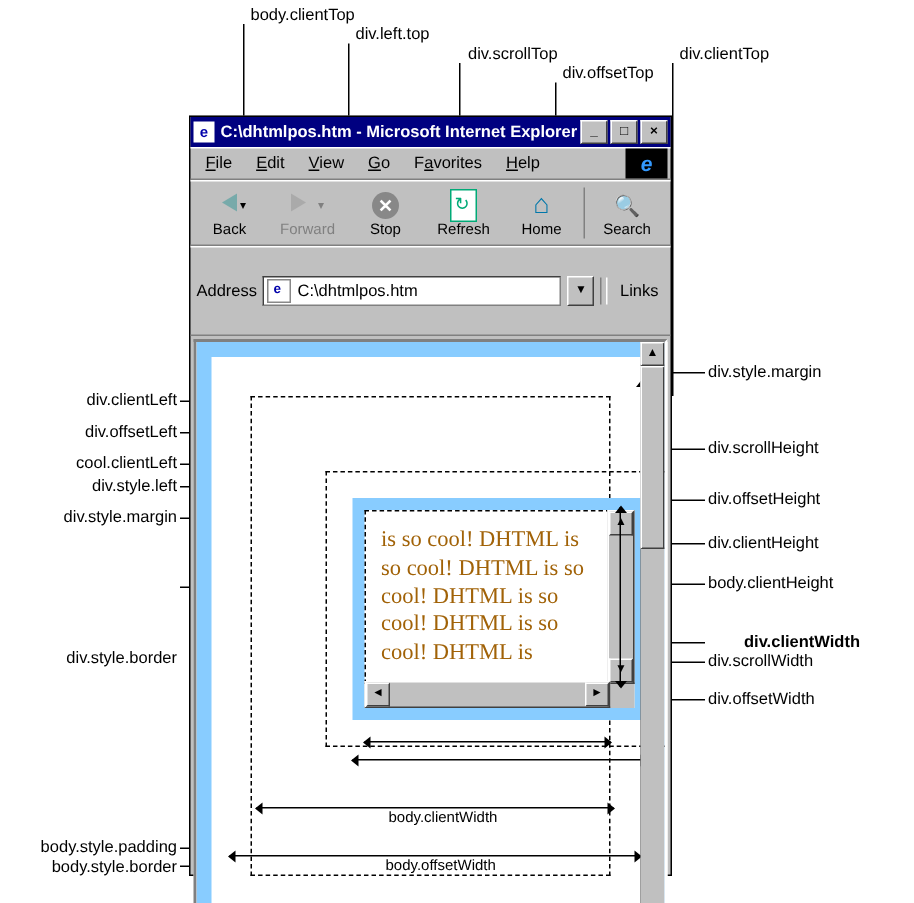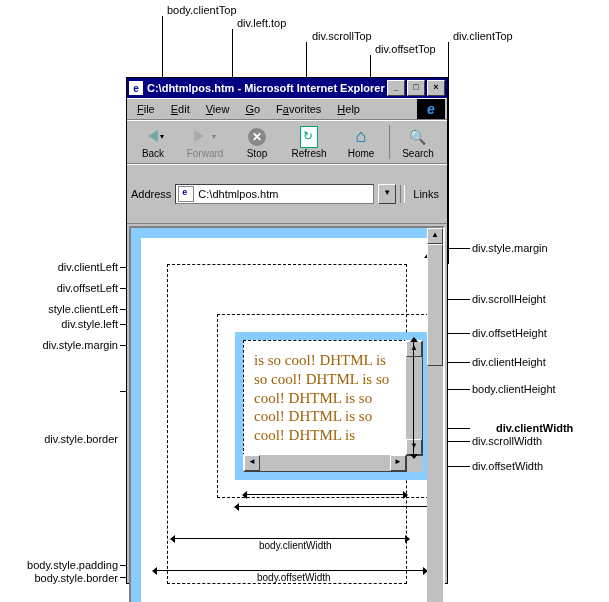--- a/index.html
+++ b/index.html
@@ -138,21 +138,21 @@
   <span class="lbl" style="left:453px; top:30px;">div.clientTop</span>
 
   <div class="hl v" style="left:162px; top:16px; height:172px;"></div>
   <div class="hl v" style="left:232px; top:29px; height:229px;"></div>
   <div class="hl v" style="left:306px; top:42px; height:228px;"></div>
   <div class="hl v" style="left:370px; top:55px; height:193px;"></div>
   <div class="hl v" style="left:448px; top:42px; height:222px;"></div>
 
   <span class="lbl left" style="left:10px; top:261px; width:108px;">div.clientLeft</span>
   <span class="lbl left" style="left:10px; top:282px; width:108px;">div.offsetLeft</span>
-  <span class="lbl left" style="left:4px;  top:303px; width:114px;">style.clientLeft</span>
+  <span class="lbl left" style="left:4px;  top:303px; width:114px;">cool.clientLeft</span>
   <span class="lbl left" style="left:10px; top:318px; width:108px;">div.style.left</span>
   <span class="lbl left" style="left:2px;  top:339px; width:116px;">div.style.margin</span>
   <span class="lbl left" style="left:10px; top:385px; width:108px;margin-top:48px;">div.style.border</span>
   <span class="lbl left" style="left:0px;  top:559px; width:118px;">body.style.padding</span>
   <span class="lbl left" style="left:0px;  top:572px; width:118px;">body.style.border</span>
 
   <div class="hl h" style="left:120px; top:267px; width:110px;"></div>
   <div class="hl h" style="left:120px; top:288px; width:50px;"></div>
   <div class="hl h" style="left:120px; top:309px; width:25px;"></div>
   <div class="hl h" style="left:120px; top:324px; width:60px;"></div>

